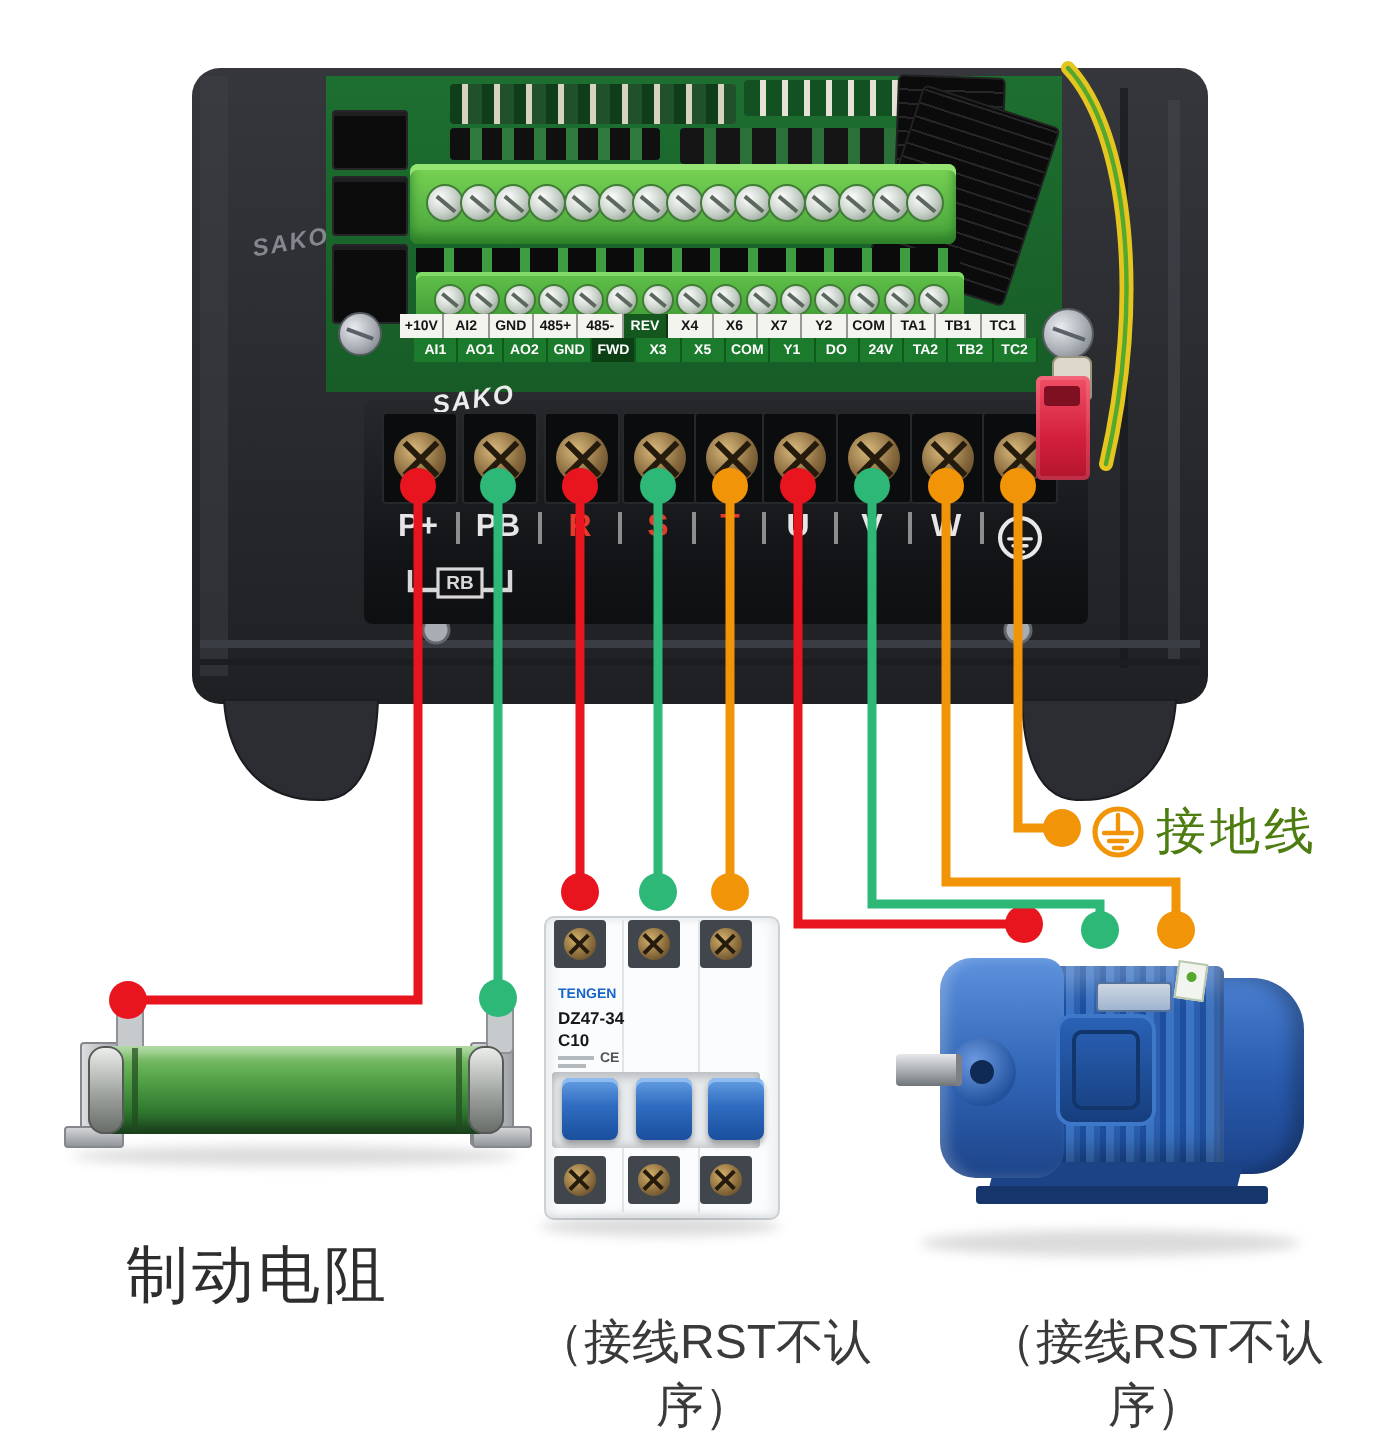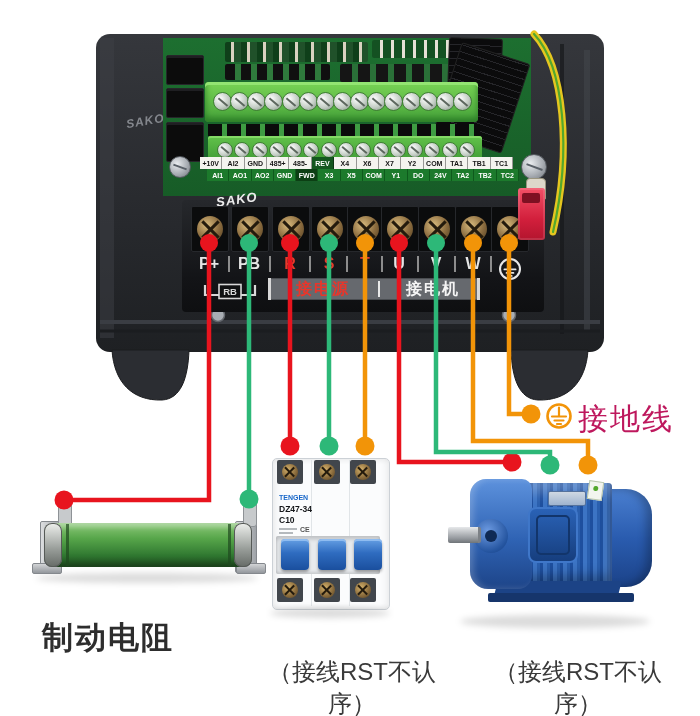--- a/index.html
+++ b/index.html
@@ -137,21 +137,21 @@
   #m-tag::after{content:"";position:absolute;left:4px;top:4px;width:5px;height:5px;border-radius:50%;background:#53a82d;}
   #m-feet{position:absolute;left:56px;top:106px;width:124px;height:14px;background:#1c4386;border-radius:2px;
     transform:skewX(-14deg);}
   #m-base{position:absolute;left:48px;top:118px;width:146px;height:9px;background:#16356b;border-radius:2px;}
 
   
   .cap-title{position:absolute;top:620px;height:36px;line-height:36px;text-align:center;
     font-size:31px;font-weight:500;color:#2d2d2d;letter-spacing:2px;z-index:30;}
   .cap-sub{position:absolute;top:656px;height:32px;line-height:32px;text-align:center;
     font-size:24px;font-weight:400;color:#3a3a3a;z-index:30;}
-  #ground-label{left:578px;top:399px;font-size:30px;font-weight:500;color:#be185d;letter-spacing:2px;z-index:35;}
+  #ground-label{left:578px;top:399px;font-size:25px;font-weight:500;color:#4d7c0f;letter-spacing:2px;z-index:35;}
 </style>
 </head>
 <body>
 
 <div id="scene">
 
   <svg class="layer" width="700" height="716">
     <defs>
       <linearGradient id="hg" x1="0" y1="0" x2="0" y2="1">
         <stop offset="0" stop-color="#35373c"></stop>
@@ -310,27 +310,20 @@
         <div class="pt-cell" style="left: 309px;">
           <div class="pt-screw"></div>
         </div>
         <div class="pt-sep" style="left: 308px;"></div>
       </div>
     <svg style="position:absolute;left:20px;top:81px;" width="56" height="20" viewBox="0 0 56 20">
       <path d="M3,4 V14 H17 M39,14 H53 V4" fill="none" stroke="#d8d8d8" stroke-width="2.2"></path>
       <rect x="17" y="3.5" width="22" height="14" fill="#101112" stroke="#d8d8d8" stroke-width="1.6"></rect>
       <text id="rb-text" x="28" y="13.5" text-anchor="middle" font-size="9.5" font-weight="bold" fill="#d8d8d8" font-family="Liberation Sans, sans-serif">RB</text>
     </svg>
-    <div id="group-band">
-      <div class="tick" style="left:0;"></div>
-        <div class="tick" style="right:0;"></div>
-      <div id="gb-div"></div>
-      <div class="band-txt" id="band-power">接电源</div>
-      <div class="band-txt" id="band-motor">接电机</div>
-    </div>
     <svg style="position:absolute;left:315px;top:56px;" width="26" height="26" viewBox="0 0 30 30">
       <circle cx="15" cy="15" r="11.5" fill="none" stroke="#e8e8e8" stroke-width="2.4"></circle>
       <path d="M15,7 V15.5 M8.5,15.5 H21.5 M11,19.5 H19 M13,23 H17" stroke="#e8e8e8" stroke-width="2" stroke-linecap="round" fill="none"></path>
     </svg>
   </div>
 
   <div class="abs" id="resistor-group">
     <div class="softshadow" style="left:6px;top:78px;width:222px;height:10px;"></div>
     <div class="r-bracket" style="left:10px;top:26px;"></div>
     <div class="r-bracket" style="left:205px;top:26px;"></div>
@@ -388,21 +381,21 @@
     <div id="m-feet"></div>
       <div id="m-base"></div>
     <div id="m-frontbell"></div>
     <div id="m-boss"></div>
     <div id="m-shaft"></div>
     <div id="m-jbox"></div>
     <div id="m-plate"></div>
     <div id="m-tag"></div>
   </div>
 
-  <div class="cap-title" style="left:8px;width:200px;font-weight:bold;">制动电阻</div>
+  <div class="cap-title" style="left:29px;width:200px;">制动电阻</div>
   <div class="cap-sub" style="left:252px;width:200px;">（接线RST不认序）</div>
   <div class="cap-sub" style="left:478px;width:200px;">（接线RST不认序）</div>
 
   <svg class="abs" style="left:544px;top:401px;z-index:35;" width="30" height="30" viewBox="0 0 30 30">
     <circle cx="15" cy="15" r="11.5" fill="none" stroke="#f29408" stroke-width="2.6"></circle>
     <path d="M15,6.5 V15.5 M8,15.5 H22 M10.5,19.5 H19.5 M13,23 H17" stroke="#f29408" stroke-width="2.2" stroke-linecap="round" fill="none"></path>
   </svg>
   <div class="abs" id="ground-label">接地线</div>
 
   <svg class="layer" id="wire-svg" width="700" height="716" style="z-index:40;">

